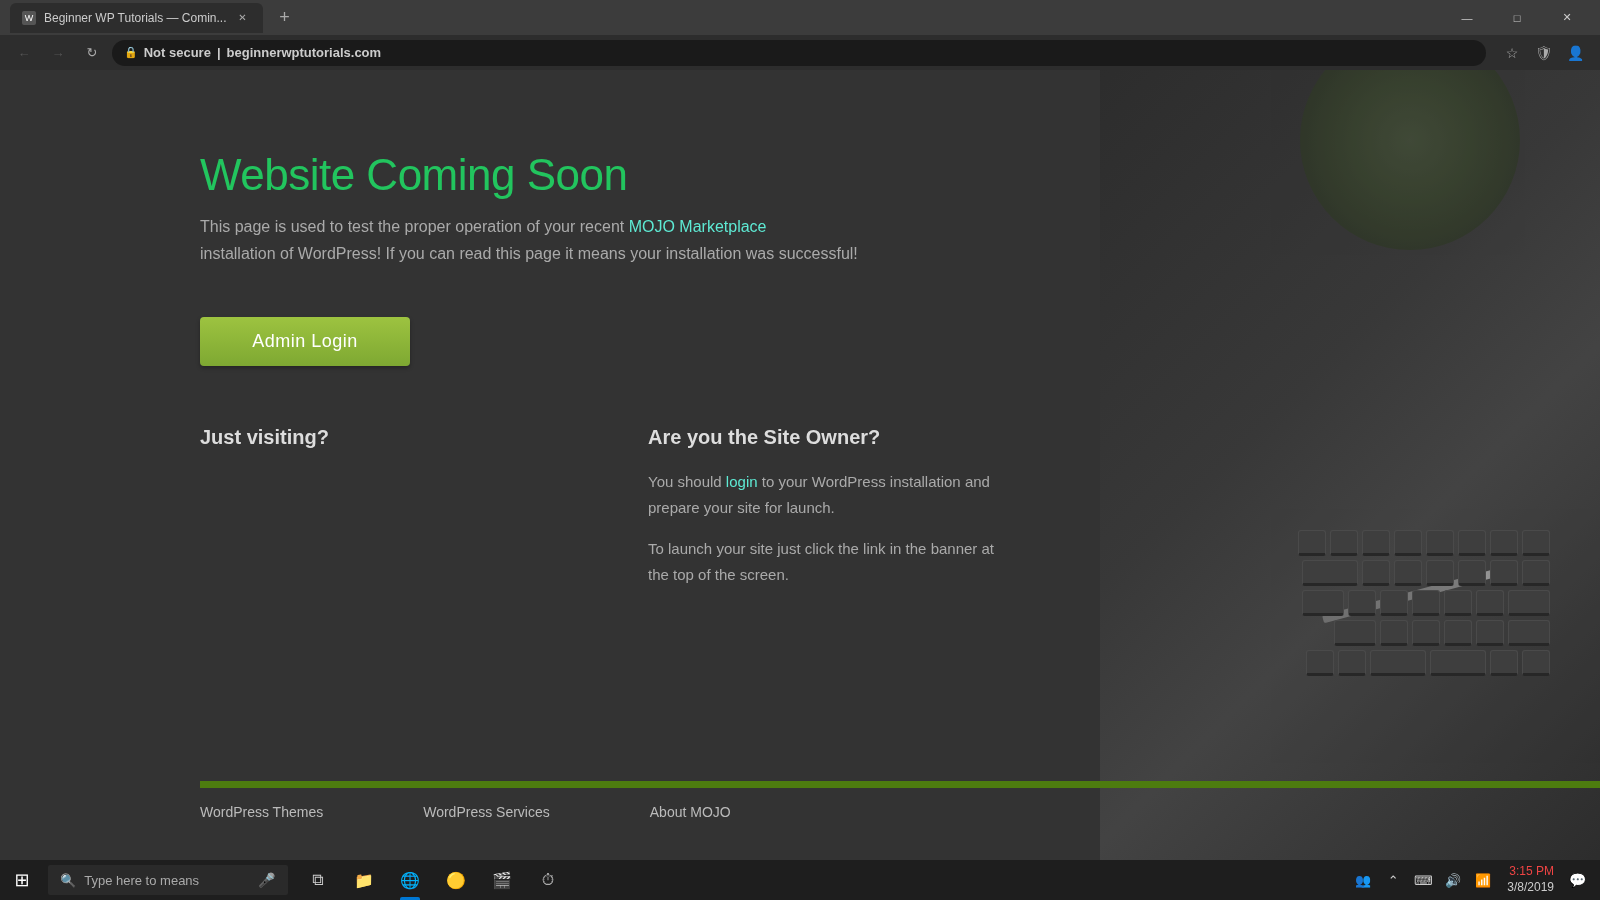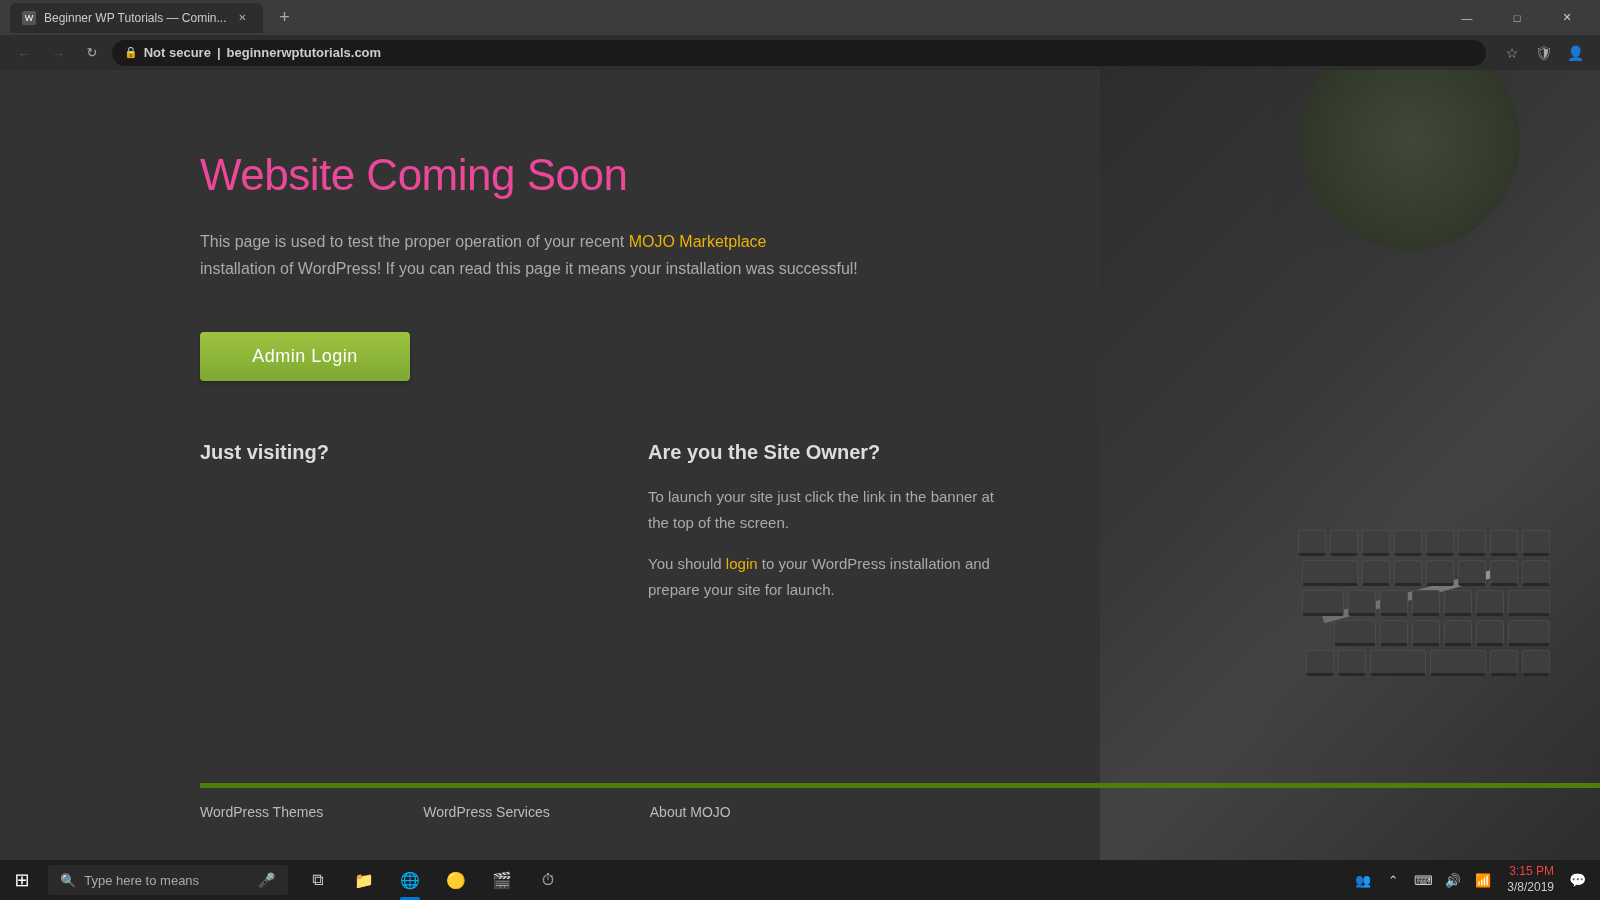--- a/index.html
+++ b/index.html
@@ -239,35 +239,35 @@
     .main-wrapper {
       position: relative;
       z-index: 10;
       padding: 80px 0 0 200px;
       max-width: 1100px;
     }
 
     .page-title {
       font-size: 44px;
       font-weight: 300;
-      color: #ec4899;
-      margin-bottom: 28px;
+      color: #22c55e;
+      margin-bottom: 13px;
       letter-spacing: -0.5px;
     }
 
     .page-description {
       font-size: 16px;
       color: #aaa;
       line-height: 1.7;
       max-width: 680px;
       margin-bottom: 50px;
     }
 
     .link-green {
-      color: #eab308;
+      color: #5eead4;
       text-decoration: none;
     }
 
     .admin-login-btn {
       display: inline-block;
       background: linear-gradient(180deg, #9dc340 0%, #7ea832 100%);
       color: #fff;
       font-size: 18px;
       font-weight: 400;
       padding: 14px 40px;
@@ -449,21 +449,21 @@
       cursor: pointer;
     }
 
     .footer-links {
       position: absolute;
       bottom: 40px;
       left: 200px;
       right: 0;
       display: flex;
       gap: 100px;
-      border-top: 5px solid #4d7c0f;
+      border-top: 7px solid #4d7c0f;
       padding-top: 16px;
       z-index: 10;
       text-align: center;
     }
 
     .footer-col-title {
       font-size: 14px;
       color: #bbb;
       font-weight: 500;
     }
@@ -567,26 +567,26 @@
     </p>
 
     <button class="admin-login-btn">Admin Login</button>
 
     <div class="two-col">
       <div class="col">
         <div class="col-title">Just visiting?</div>
       </div>
       <div class="col">
         <div class="col-title">Are you the Site Owner?</div>
-        <p class="col-text">To launch your site just click the link in the banner at the top of the screen.</p>
         <p class="col-text">
           <span>You should</span>
           <a class="link-green" href="#">login</a>
           <span>to your WordPress installation and prepare your site for launch.</span>
         </p>
+        <p class="col-text">To launch your site just click the link in the banner at the top of the screen.</p>
       </div>
     </div>
   </div>
 
   <div class="footer-links">
     <span class="footer-col-title">WordPress Themes</span>
     <span class="footer-col-title">WordPress Services</span>
     <span class="footer-col-title">About MOJO</span>
   </div>
 </div>

